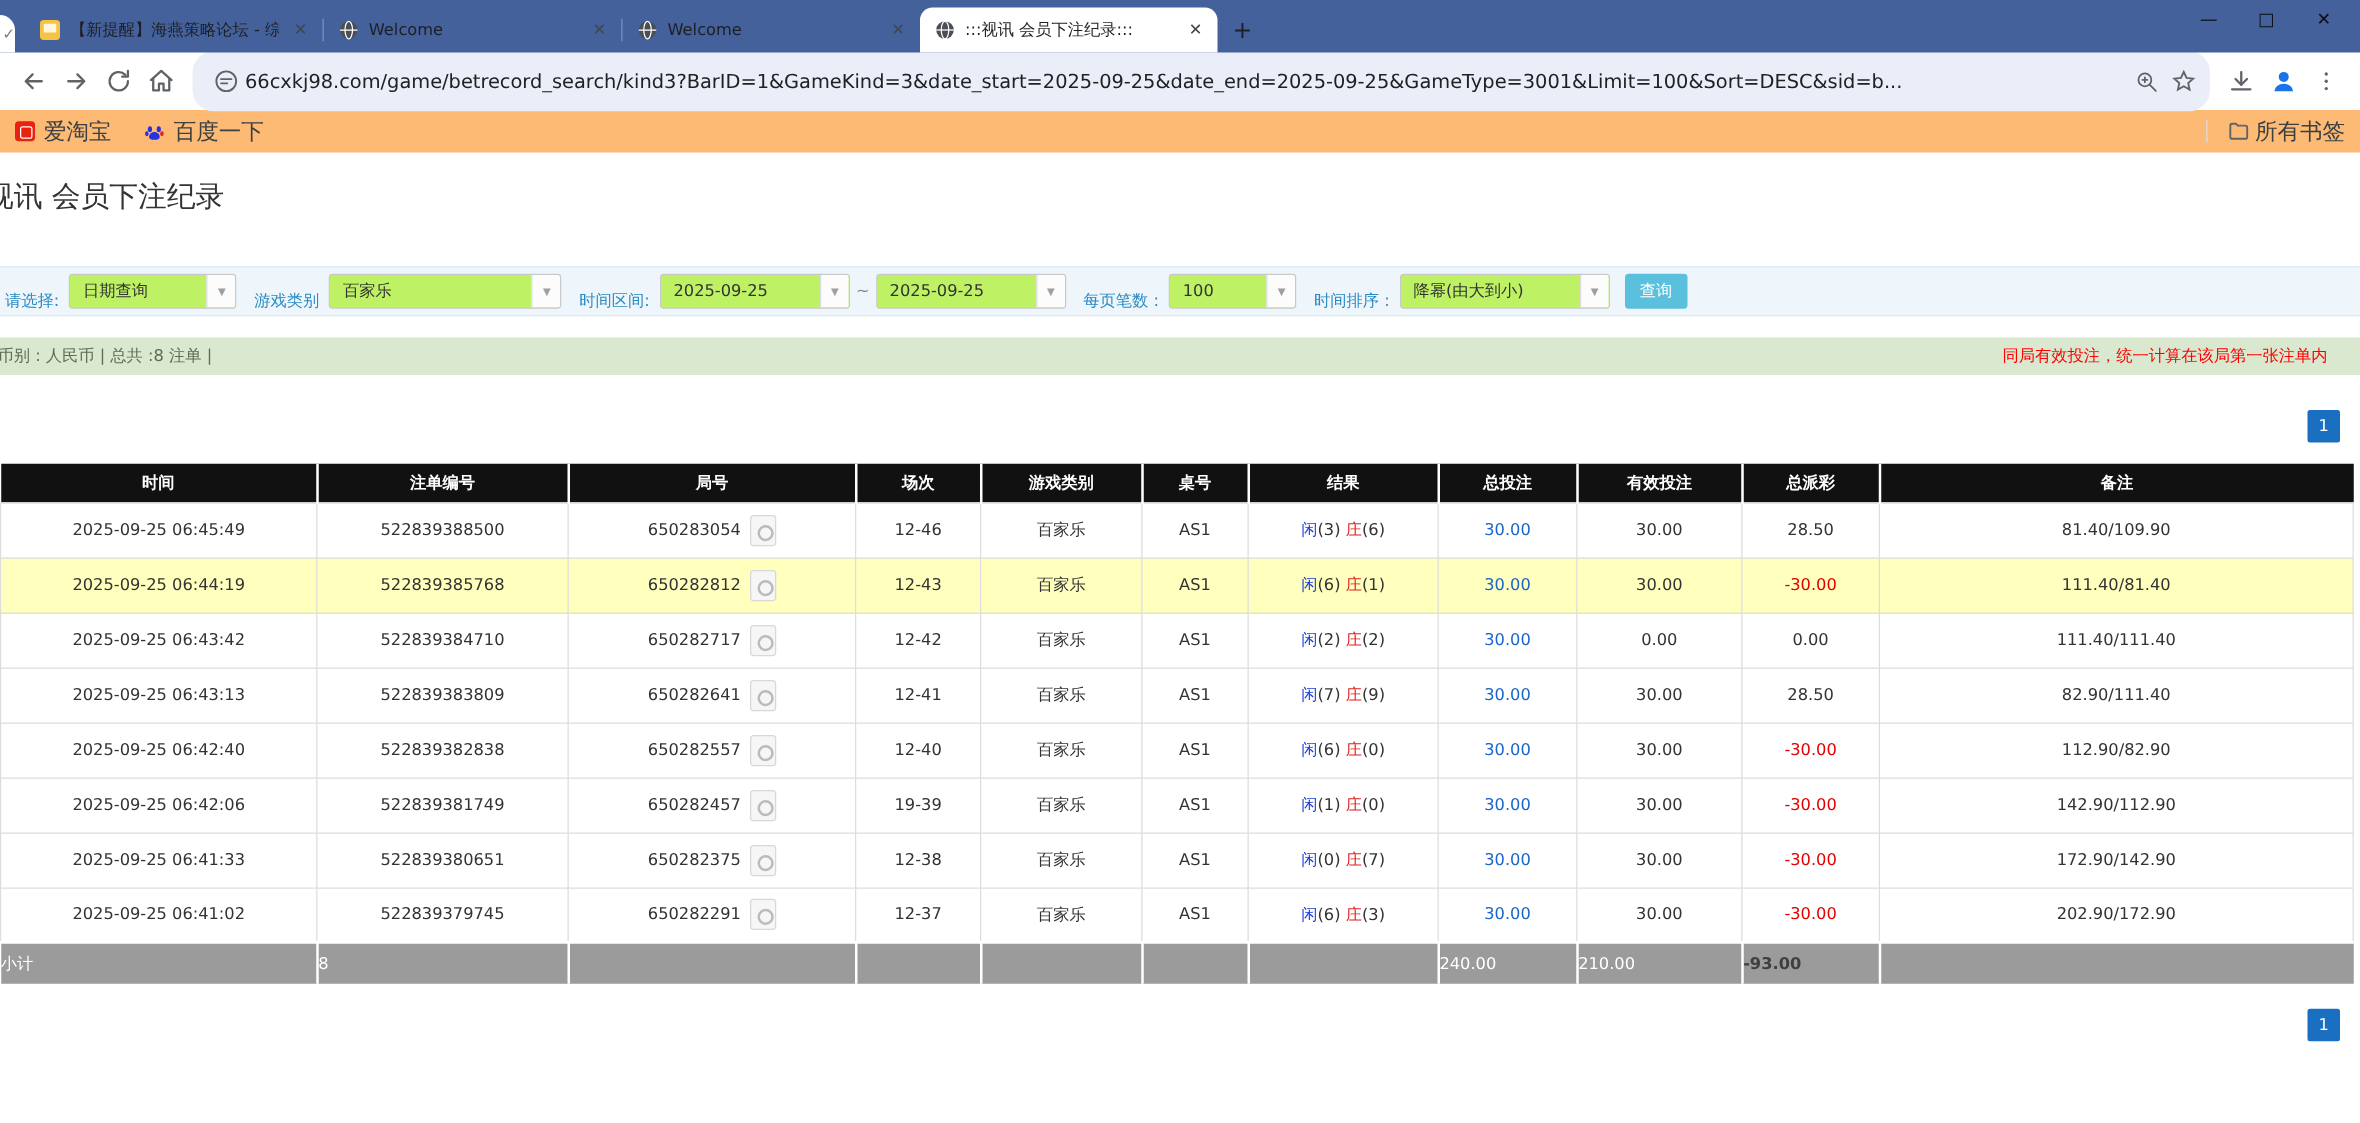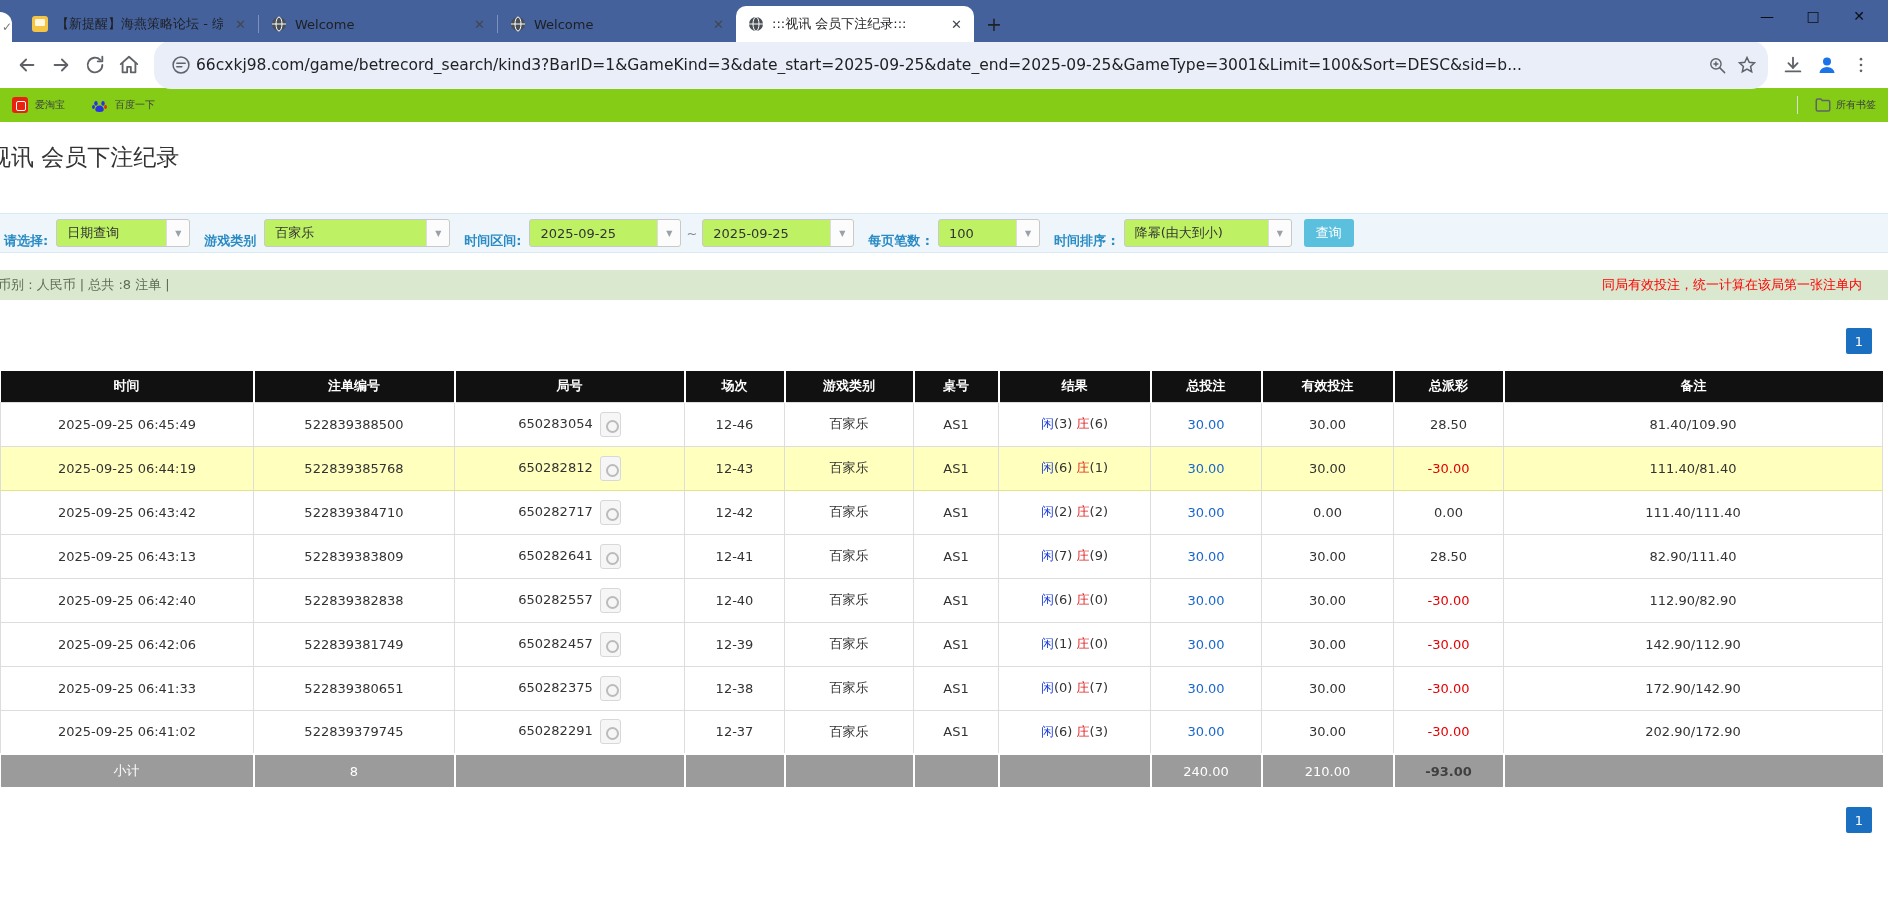--- a/index.html
+++ b/index.html
@@ -24,30 +24,30 @@
   .win-controls span { width:46px; text-align:center; color:#0b0d12; font-size:14px; line-height:32px; }
   
   .toolbar { height:46px; background:#fff; display:flex; align-items:center; padding:0 10px; }
   .tool-btn { width:34px; height:34px; display:flex; align-items:center; justify-content:center; border-radius:50%; flex:0 0 auto; }
   .tool-btn svg { stroke:#5f6368; fill:none; stroke-width:2; stroke-linecap:round; stroke-linejoin:round; }
   .url-pill { flex:1; height:48px; background:#e9eef8; border-radius:17px; display:flex; align-items:center; padding:0 6px 0 12px; margin:0 8px; min-width:0; }
   .url-text { flex:1; font-size:15.5px; color:#202124; white-space:nowrap; overflow:hidden; }
   .pill-icon { width:30px; height:30px; display:flex; align-items:center; justify-content:center; flex:0 0 auto; }
   .pill-icon svg { stroke:#5f6368; fill:none; stroke-width:1.8; stroke-linecap:round; }
   
-  .bookmarks { height:34px; display:flex; align-items:center; padding:0 12px; font-size:10px; color:#3c4043; background:#84cc16; }
+  .bookmarks { height:34px; display:flex; align-items:center; padding:0 12px; font-size:18px; color:#3c4043; background:#fdba74; }
   .bm-item { display:flex; align-items:center; gap:7px; margin-right:26px; }
   .bm-right { margin-left:auto; display:flex; align-items:center; gap:4px; }
   .bm-sep { width:1px; height:18px; background:#dadce0; margin-right:12px; }
   .taobao { width:16px; height:16px; background:#e8220e; border-radius:3px; position:relative; }
   .taobao::after { content:""; position:absolute; left:4px; top:4px; width:8px; height:8px; border:1.5px solid #fff; border-radius:2px; }
   
   .page-title { font-size:23px; font-weight:400; color:#333; margin:20px 0 0 -12px; white-space:nowrap; }
   .filter-bar { margin-top:40px; height:40px; background:#eef6fb; border-top:1px solid #d9eaf4; border-bottom:1px solid #d9eaf4; display:flex; align-items:center; font-size:13px; padding-left:2px; }
-  .f-label { color:#2a8bc4; font-weight:bold; margin:16px 8px 0 14px; white-space:nowrap; }
+  .f-label { color:#2a8bc4; font-weight:normal; margin:16px 8px 0 14px; white-space:nowrap; }
   .f-label:first-child { margin-left:2px; }
   .select { display:flex; align-items:center; height:28px; background:#bef264; border:1px solid #c9c9c9; border-radius:3px; overflow:hidden; }
   .sel-value { padding:0 10px; color:#333; flex:1; white-space:nowrap; }
   .sel-arrow { width:23px; align-self:stretch; border-left:1px solid #ddd; background:#fcfcfc; color:#9aa0a6; font-size:8px; display:flex; align-items:center; justify-content:center; }
   .tilde { color:#888; margin:0 5px; }
   .query-btn { margin-left:12px; width:50px; height:28px; background:#5bc0de; color:#fff; border:none; border-radius:3px; font-size:13px; display:flex; align-items:center; justify-content:center; }
   .info-bar { margin-top:17px; height:30px; background:#d9e8cf; display:flex; align-items:center; justify-content:space-between; font-size:13px; padding:0 26px 0 0; }
   .info-left { color:#5d6d55; margin-left:-2px; white-space:nowrap; }
   .info-right { color:#f00; white-space:nowrap; }
   .pagination { width:26px; height:26px; background:#1b6fc1; color:#fff; font-size:13px; display:flex; align-items:center; justify-content:center; border-radius:2px; margin:28px 16px 0 auto; }
@@ -57,21 +57,21 @@
   thead th { background:#111; color:#fff; height:31px; font-weight:bold; border-right:2px solid #fff; text-align:center; }
   thead th:last-child { border-right:none; }
   tbody td { height:44px; border:1px solid #ddd; text-align:center; color:#333; background:#fff; }
   tr.highlight td { background:#ffffbe; border-top:1px solid #e3e38a; border-bottom:1px solid #e3e38a; }
   .blue { color:#1f3fd8; }
   .red { color:#e02222; }
   .bet-link { color:#1a66cc; cursor:pointer; }
   td.neg, .neg { color:#e60000; }
   .vicon { display:inline-block; width:21px; height:25px; background:#f6f6f6; border:1px solid #d8d8d8; border-radius:3px; vertical-align:middle; margin-left:7px; position:relative; }
   .vicon::after { content:""; position:absolute; left:5px; top:7px; width:9px; height:9px; border:2px solid #bbb; border-radius:50%; }
-  tfoot td { background:#9b9b9b; color:#fff; height:33px; border-right:2px solid #fff; border-top:2px solid #fff; text-align:center;margin-left:28px; }
+  tfoot td { background:#9b9b9b; color:#fff; height:33px; border-right:2px solid #fff; border-top:2px solid #fff; text-align:left;margin-left:28px; }
   tfoot td:last-child { border-right:none; }
   tfoot td.neg { color:#404040; font-weight:bold; }
   svg { display:block; }
 </style>
 </head>
 <body>
 
 <div class="tabbar">
   <div class="tab-stub">✓</div>
 
@@ -373,21 +373,21 @@
     <td><span class="bet-link">30.00</span></td>
     <td>30.00</td>
     <td class="neg">-30.00</td>
     <td>112.90/82.90</td>
   </tr>
 
   <tr>
     <td>2025-09-25 06:42:06</td>
     <td>522839381749</td>
     <td><span>650282457</span><span class="vicon"></span></td>
-    <td>12-39</td>
+    <td>19-39</td>
     <td>百家乐</td>
     <td>AS1</td>
     <td><span class="blue">闲</span>(1) <span class="red">庄</span>(0)</td>
     <td><span class="bet-link">30.00</span></td>
     <td>30.00</td>
     <td class="neg">-30.00</td>
     <td>142.90/112.90</td>
   </tr>
 
   <tr>

